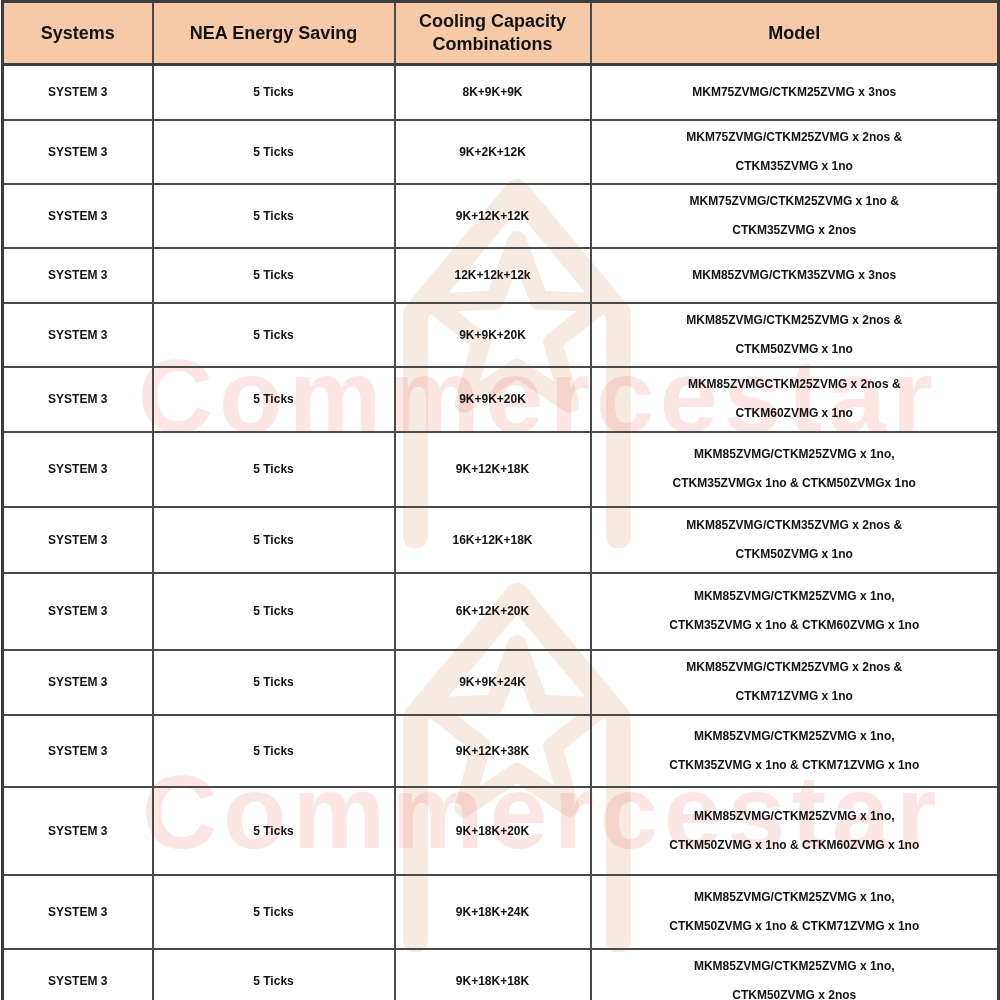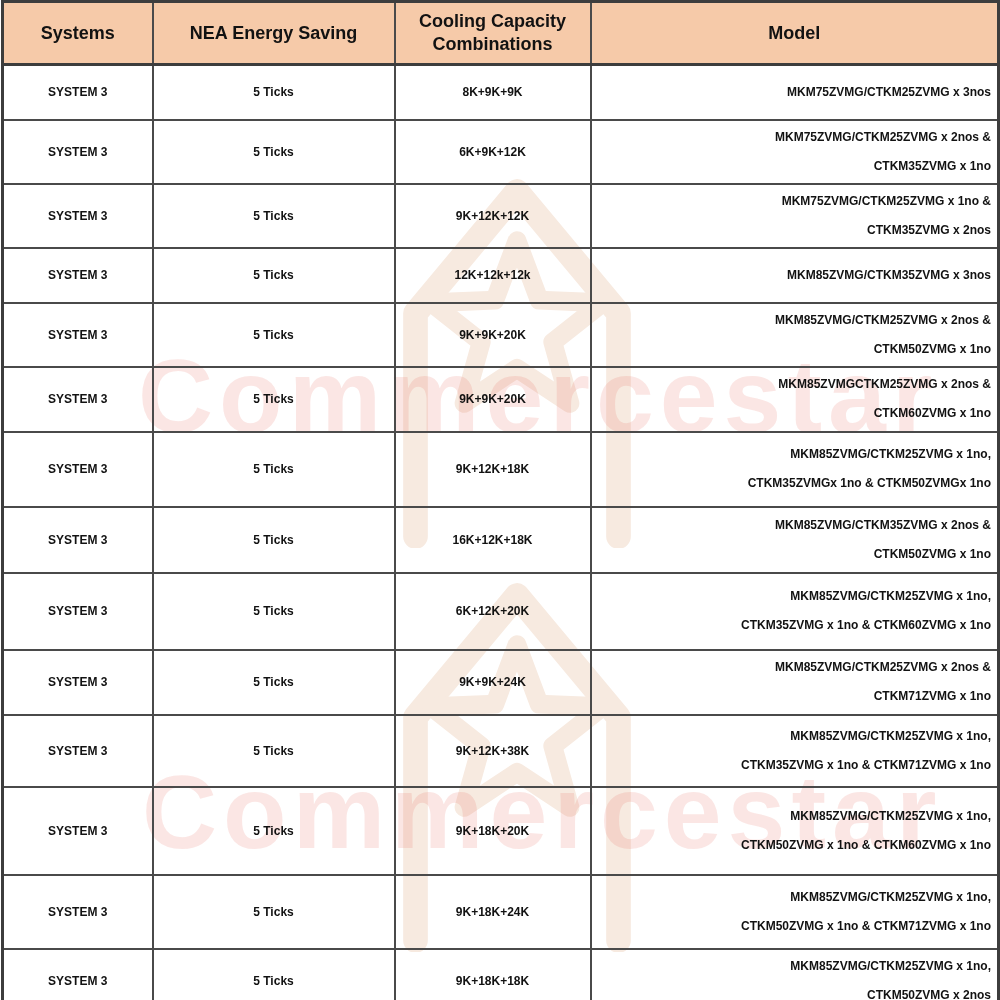--- a/index.html
+++ b/index.html
@@ -26,21 +26,21 @@
   }
   th,td{
     border:2px solid #4a4a4a;text-align:center;vertical-align:middle;
     font-weight:bold;color:#121212;padding:2px 6px;background:transparent;
   }
   thead th{
     background:#F6CAA9;height:56px;font-size:18px;line-height:23px;
     white-space:pre-line;border-bottom:3px solid #3d3d3d;
   }
   td{font-size:12px;}
-  td.model-cell{white-space:pre-line;line-height:29px;text-align:right;}
+  td.model-cell{white-space:pre-line;line-height:29px;}
   col.c1{width:150px}col.c2{width:242px}col.c3{width:196px}col.c4{width:408px}
   tbody tr:nth-child(1){height:55px}
   tbody tr:nth-child(2){height:60px}
   tbody tr:nth-child(3){height:61px}
   tbody tr:nth-child(4){height:55px}
   tbody tr:nth-child(5){height:59px}
   tbody tr:nth-child(6){height:65px}
   tbody tr:nth-child(7){height:75px}
   tbody tr:nth-child(8){height:66px}
   tbody tr:nth-child(9){height:77px}
@@ -85,21 +85,21 @@
   <tbody id="tbody">
       <tr>
     <td>SYSTEM 3</td>
     <td>5 Ticks</td>
     <td>8K+9K+9K</td>
     <td class="model-cell">MKM75ZVMG/CTKM25ZVMG x 3nos</td>
   </tr>
       <tr>
     <td>SYSTEM 3</td>
     <td>5 Ticks</td>
-    <td>6K+9K+12K</td>
+    <td>9K+2K+12K</td>
     <td class="model-cell">MKM75ZVMG/CTKM25ZVMG x 2nos &amp;
 CTKM35ZVMG x 1no</td>
   </tr>
       <tr>
     <td>SYSTEM 3</td>
     <td>5 Ticks</td>
     <td>9K+12K+12K</td>
     <td class="model-cell">MKM75ZVMG/CTKM25ZVMG x 1no &amp;
 CTKM35ZVMG x 2nos</td>
   </tr>

